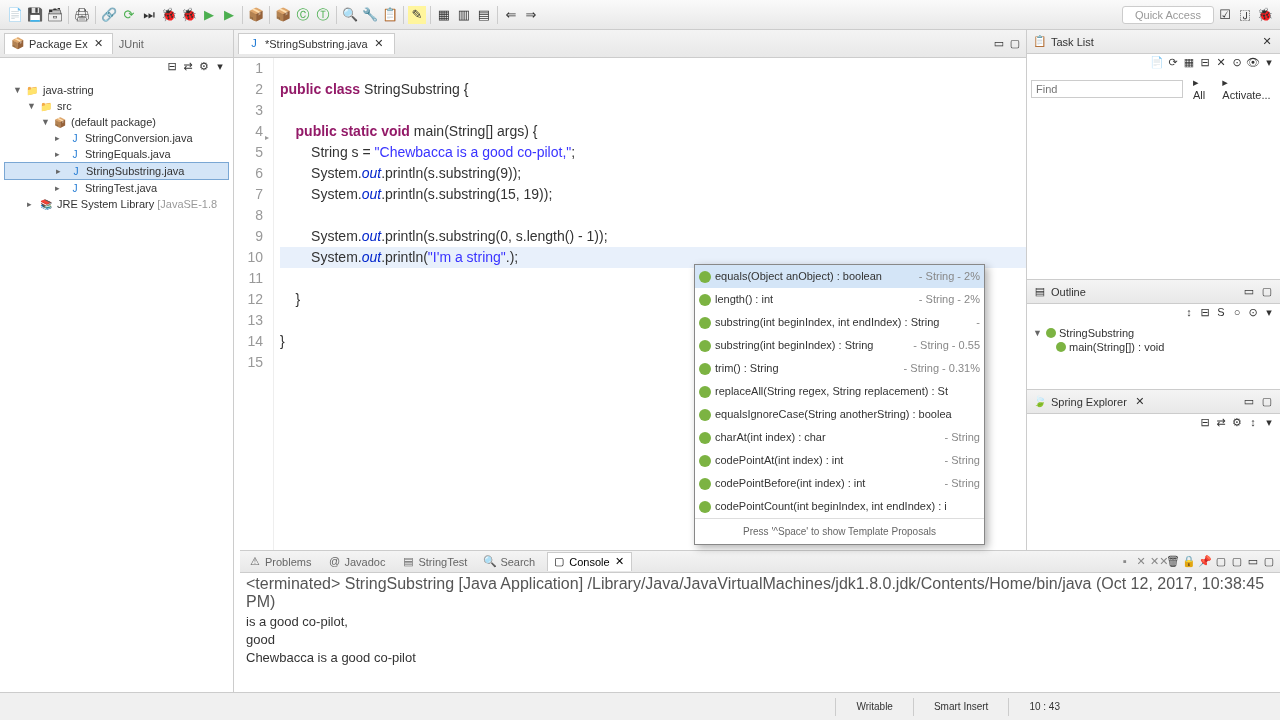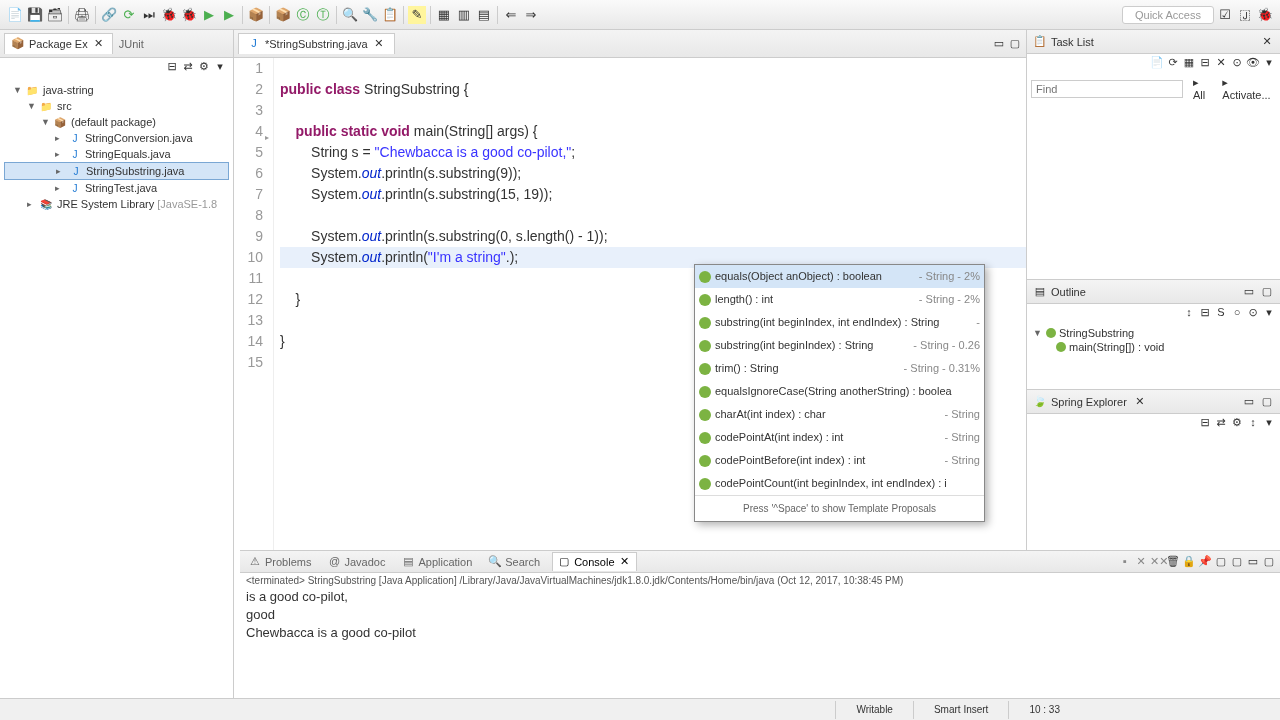--- a/index.html
+++ b/index.html
@@ -43,23 +43,23 @@
 .right-panel { width: 254px; border-left: 1px solid #ccc; display: flex; flex-direction: column; background: #fff; }
 .right-section { border-bottom: 1px solid #ccc; }
 .right-header { height: 24px; background: linear-gradient(#f4f4f4,#e8e8e8); display: flex; align-items: center; padding: 0 6px; gap: 4px; border-bottom: 1px solid #ccc; }
 .find-box { margin: 4px; display: flex; align-items: center; gap: 10px; }
 .find-input { flex: 1; border: 1px solid #ccc; padding: 2px 4px; font-size: 11px; color: #999; }
 .outline-tree { padding: 4px; font-size: 11px; }
 .bottom-panel { position: absolute; left: 240px; right: 0; bottom: 18px; height: 152px; border-top: 1px solid #ccc; background: #fff; display: flex; flex-direction: column; }
 .bottom-tabs { height: 22px; background: linear-gradient(#f4f4f4,#e8e8e8); border-bottom: 1px solid #ccc; display: flex; align-items: center; padding: 0 4px; gap: 8px; }
 .btab { display: flex; align-items: center; gap: 3px; padding: 2px 4px; cursor: pointer; color: #666; }
 .btab.active { background: #fff; border: 1px solid #ccc; border-bottom: none; color: #000; }
-.console-sub { padding: 2px 6px; font-size: 10px; color: #555; }
+.console-sub { padding: 2px 6px; font-size: 16px; color: #555; }
 .console-out { padding: 0 6px; font-family: Menlo, monospace; font-size: 13px; line-height: 18px; }
-.status-bar { position: absolute; bottom: 0; left: 0; right: 0; height: 22px; background: #f0f0f0; border-top: 1px solid #ccc; display: flex; align-items: center; font-size: 10px; }
+.status-bar { position: absolute; bottom: 0; left: 0; right: 0; height: 28px; background: #f0f0f0; border-top: 1px solid #ccc; display: flex; align-items: center; font-size: 10px; }
 .status-cell { border-left: 1px solid #ccc; padding: 0 20px; height: 18px; display: flex; align-items: center; }
 </style>
 </head>
 <body>
 
 <div class="toolbar">
   <span class="toolbar-icon">📄</span>
   <span class="toolbar-icon">💾</span>
   <span class="toolbar-icon">🗃</span>
   <span class="toolbar-sep"></span>
@@ -228,26 +228,30 @@
               <span class="ac-meta">- String - 2%</span>
             </div>
           <div class="ac-item">
               <span class="ac-icon"></span>
               <span class="ac-text">substring(int beginIndex, int endIndex) : String</span>
               <span class="ac-meta">-</span>
             </div>
           <div class="ac-item">
               <span class="ac-icon"></span>
               <span class="ac-text">substring(int beginIndex) : String</span>
-              <span class="ac-meta">- String - 0.26</span>
+              <span class="ac-meta">- String - 0.55</span>
             </div>
           <div class="ac-item">
               <span class="ac-icon"></span>
               <span class="ac-text">trim() : String</span>
               <span class="ac-meta">- String - 0.31%</span>
+            </div>
+          <div class="ac-item">
+              <span class="ac-icon"></span>
+              <span class="ac-text">replaceAll(String regex, String replacement) : St</span>
             </div>
           <div class="ac-item">
               <span class="ac-icon"></span>
               <span class="ac-text">equalsIgnoreCase(String anotherString) : boolea</span>
             </div>
           <div class="ac-item">
               <span class="ac-icon"></span>
               <span class="ac-text">charAt(int index) : char</span>
               <span class="ac-meta">- String</span>
             </div>
@@ -348,21 +352,21 @@
     <div class="btab">
         <span class="mini-icon">⚠</span>
         <span>Problems</span>
       </div>
     <div class="btab">
         <span class="mini-icon">@</span>
         <span>Javadoc</span>
       </div>
     <div class="btab">
         <span class="mini-icon">▤</span>
-        <span>Application</span>
+        <span>StringTest</span>
       </div>
     <div class="btab">
         <span class="mini-icon">🔍</span>
         <span>Search</span>
       </div>
     <div class="btab active">
         <span class="mini-icon">▢</span>
         <span>Console</span>
         <span class="mini-icon">✕</span>
       </div>
@@ -384,15 +388,15 @@
     <div> is a good co-pilot,</div>
     <div>good</div>
     <div>Chewbacca is a good co-pilot</div>
   </div>
 </div>
 
 <div class="status-bar">
   <div style="flex:1"></div>
   <div class="status-cell">Writable</div>
   <div class="status-cell">Smart Insert</div>
-  <div class="status-cell">10 : 33</div>
+  <div class="status-cell">10 : 43</div>
   <div style="width:200px"></div>
 </div>
 
 </body></html>

